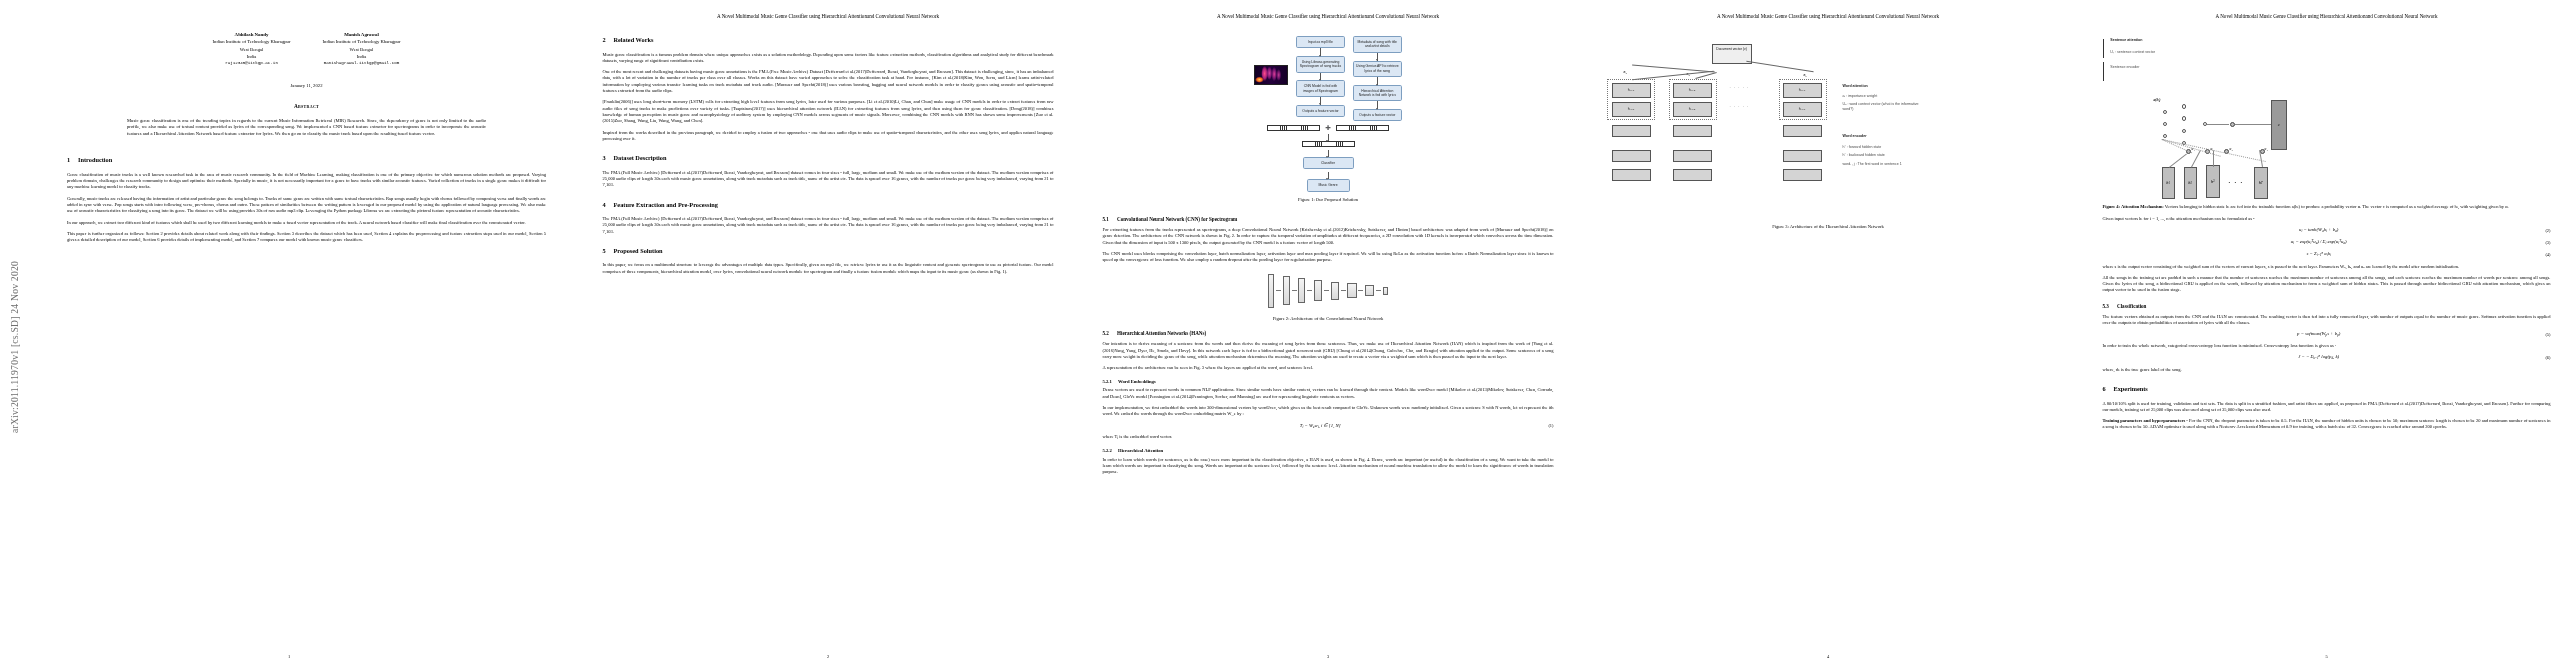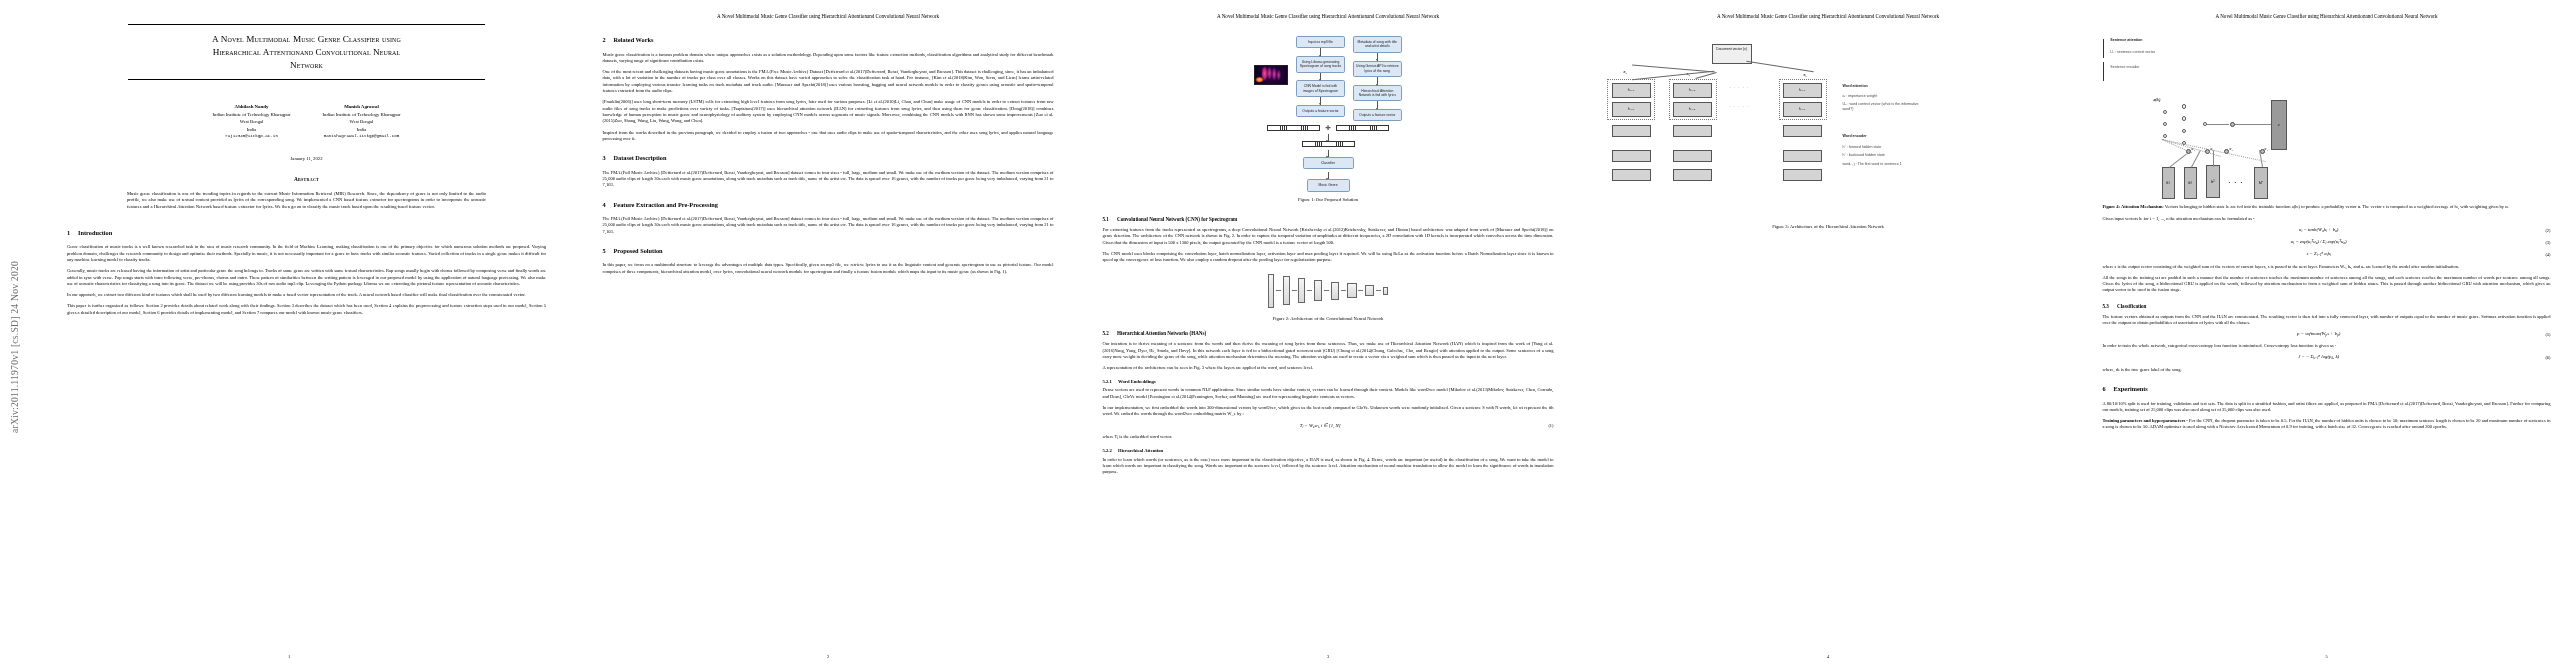--- a/index.html
+++ b/index.html
@@ -349,29 +349,20 @@
 
 <div class="viewer">
 
   <div class="arxiv-stamp">
     <span>arXiv:2011.11970v1  [cs.SD]  24 Nov 2020</span>
   </div>
 
   <div class="page p1">
     <div class="page-inner" style="padding-left:67px;padding-right:32px;">
 
-      <div class="title-box">
-        <hr class="rule">
-        <div class="paper-title">
-          <div>A Novel Multimodal Music Genre Classifier using</div>
-          <div>Hierarchical Attentionand Convolutional Neural</div>
-          <div>Network</div>
-        </div>
-        <hr class="rule">
-      </div>
 
       <div class="authors">
         <div class="author">
           <div class="nm">Abhilash Nandy</div>
           <div>Indian Institute of Technology Kharagpur</div>
           <div>West Bengal</div>
           <div>India</div>
           <div class="em">raj12345@iitkgp.ac.in</div>
         </div>
         <div class="author">

